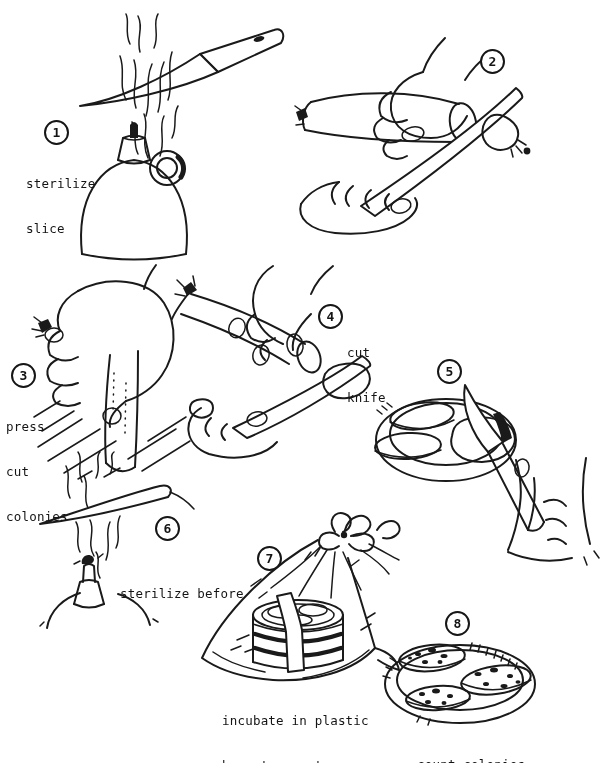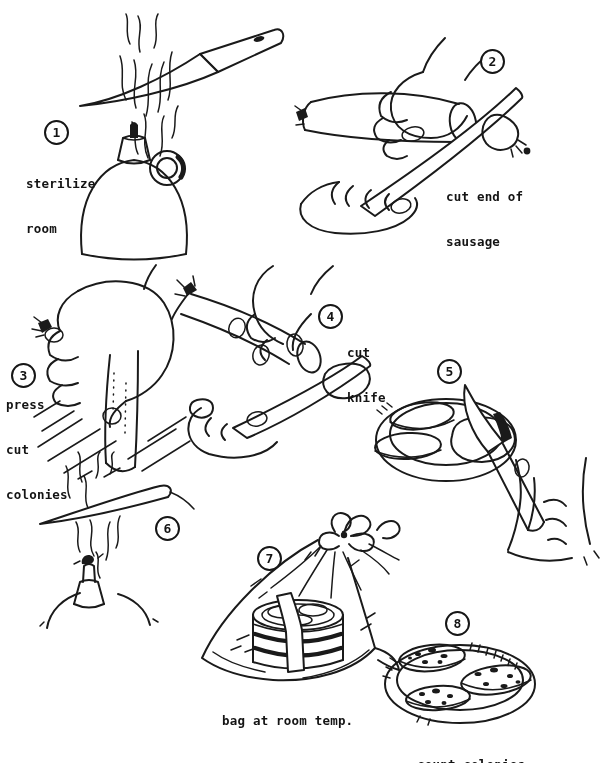--- a/index.html
+++ b/index.html
@@ -12,21 +12,21 @@
   svg { display:block; overflow:visible; }
   .ln { stroke:#1a1a1a; stroke-width:2; fill:none; stroke-linecap:round; stroke-linejoin:round; }
   .thin { stroke-width:1.5; }
   .wfill { fill:#ffffff; }
   .ink { fill:#1a1a1a; stroke:none; }
   .badge {
     position:absolute; width:25px; height:25px; border:2.4px solid #161616; border-radius:50%;
     background:#ffffff; display:flex; align-items:center; justify-content:center;
     font-size:13px; font-weight:bold; color:#141414; z-index:5;
   }
-  .label { position:absolute; font-size:12.5px; line-height:15px; font-weight:700;
+  .label { position:absolute; font-size:12.5px; line-height:15px; font-weight:400;
            letter-spacing:0.2px; color:#141414; z-index:5; white-space:pre; }
 </style>
 </head>
 <body>
 
 <div class="canvas">
 
   <svg width="0" height="0" style="position:absolute">
     <defs>
       <pattern id="spk" width="7" height="7" patternUnits="userSpaceOnUse">
@@ -68,21 +68,21 @@
       <circle class="ln" cx="107" cy="160" r="17"></circle>
         <circle class="ln" cx="107" cy="160" r="10"></circle>
       <path class="ln" d="M118 149 A15 15 0 0 1 121 169" style="stroke-width:5"></path>
       <path class="ln" d="M22 246 C16 190 40 156 74 152 C108 156 132 190 126 246"></path>
       <path class="ln" d="M22 246 Q74 257 126 246"></path>
     </g>
   </svg>
   <div class="badge" style="left:44px;top:120px">1</div>
   <div class="label" style="left:26px;top:146px">
     <div>sterilize</div>
-    <div>room</div>
+    <div>slice</div>
   </div>
 
   <svg class="illus" style="left:295px;top:28px" width="290" height="207" viewBox="0 0 290 207">
     <g>
       <path class="ln" d="M16 74 C60 62 118 62 164 76"></path>
       <path class="ln" d="M10 102 C58 112 118 114 162 114"></path>
       <path class="ln" d="M16 74 C8 80 6 94 10 102"></path>
       <path class="ink" d="M1 84 L10 80 L13 89 L4 93 Z"></path>
       <path class="ln thin" d="M0 78 L7 83 M1 97 L9 96"></path>
       <ellipse class="ln" cx="168" cy="95" rx="13" ry="20" transform="rotate(-10 168 95)" fill="url(#spk)"></ellipse>
@@ -106,24 +106,20 @@
       <path class="ln" d="M6 176 C2 190 14 202 40 205 C70 208 100 202 114 190 C122 183 124 176 120 170"></path>
       <path class="ln" d="M6 176 C14 164 28 156 44 154"></path>
       <path class="ln" d="M44 154 q-12 10 -4 22"></path>
         <path class="ln" d="M58 158 q-12 10 -4 20"></path>
       <path class="ln" d="M76 162 q-10 8 -2 18"></path>
         <path class="ln" d="M94 166 q-8 8 0 16"></path>
       <ellipse class="ln thin" cx="106" cy="178" rx="10" ry="7" transform="rotate(-14 106 178)"></ellipse>
     </g>
   </svg>
   <div class="badge" style="left:480px;top:49px">2</div>
-  <div class="label" style="left:446px;top:159px">
-    <div>cut end of</div>
-    <div>sausage</div>
-  </div>
 
   <svg class="illus" style="left:8px;top:263px" width="190" height="218" viewBox="0 0 190 218">
     <g>
       <path class="ln" d="M102 92 C98 130 96 168 98 200"></path>
       <path class="ln" d="M130 88 C130 128 129 168 127 204"></path>
       <path class="ln" d="M98 200 Q112 214 127 204" fill="url(#spk)"></path>
       <path class="ln thin" d="M106 110 L105 150 M118 120 L117 170" style="stroke-dasharray:1 6"></path>
     </g>
     <g>
       <path class="ln" d="M148 2 C142 10 138 18 136 26"></path>
@@ -148,21 +144,21 @@
       <path d="M40 198 L92 166"></path>
         <path d="M56 210 L108 178"></path>
         <path d="M140 178 L178 154"></path>
       <path d="M120 196 L168 166"></path>
         <path d="M134 208 L182 178"></path>
       <path d="M70 216 L84 208"></path>
         <path d="M96 214 L112 205"></path>
     </g>
   </svg>
   <div class="badge" style="left:11px;top:363px">3</div>
-  <div class="label" style="left:6px;top:367px">
+  <div class="label" style="left:6px;top:389px">
     <div>press</div>
     <div>cut</div>
     <div>colonies</div>
   </div>
 
   <svg class="illus" style="left:173px;top:266px" width="235" height="198" viewBox="0 0 235 198">
     <g>
       <path class="ln" d="M18 28 C58 40 100 58 132 78"></path>
       <path class="ln" d="M8 48 C48 62 88 80 116 98"></path>
       <path class="ink" d="M10 22 L18 16 L24 24 L14 30 Z"></path>
@@ -250,20 +246,21 @@
       <path class="ln" d="M61 130 L62 114 Q67 110 72 114 L73 130"></path>
       <path class="ln" d="M52 152 L58 130 Q67 126 76 130 L82 152"></path>
       <path class="ln" d="M52 152 Q67 159 82 152"></path>
       <path class="ln" d="M25 176 C28 158 42 146 58 141"></path>
       <path class="ln" d="M128 173 C124 156 110 146 96 142"></path>
       <path class="ln thin" d="M18 174 L22 170 M136 170 L131 167"></path>
     </g>
   </svg>
   <div class="badge" style="left:155px;top:516px">6</div>
   <div class="label" style="left:120px;top:556px">
+    <div>sterilize before</div>
   </div>
 
   <svg class="illus" style="left:193px;top:502px" width="247" height="228" viewBox="0 0 247 228">
     <g>
       <path class="ln" d="M125 38 C80 62 30 110 9 156 C26 168 52 176 80 178 C120 180 160 170 182 146 C174 118 164 86 155 56"></path>
       <path class="ln thin" d="M20 150 C34 160 52 166 72 170"></path>
       <path class="ln thin" d="M176 148 C160 162 136 172 110 176"></path>
       <path class="ln" d="M182 146 C196 150 204 158 206 168 C199 166 191 162 185 158"></path>
       <path class="ln thin" d="M44 138 L56 133 M38 148 L48 144 M52 150 L60 147 M168 128 L178 122 M174 116 L182 111 M158 64 L166 58 M58 84 L68 77 M66 96 L74 90 M112 58 L118 50 M122 54 L127 46"></path>
     </g>
@@ -291,20 +288,21 @@
       <path class="ln" d="M60 113 L60 160 M150 113 L150 158"></path>
       <path class="ln thin" d="M60 122 Q105 138 150 122"></path>
       <path class="ln" d="M62 132 Q105 147 148 132" style="stroke-width:4.5"></path>
       <path class="ln" d="M62 146 Q105 161 148 146" style="stroke-width:4.5"></path>
       <path class="ln" d="M60 160 Q105 174 150 158"></path>
       <path class="ln wfill" d="M84 94 L98 91 C103 105 107 117 109 128 L111 168 L95 170 L93 130 C91 118 87 106 84 94 Z"></path>
     </g>
   </svg>
   <div class="badge" style="left:257px;top:546px">7</div>
   <div class="label" style="left:222px;top:683px">
+    <div>incubate in plastic</div>
     <div>bag at room temp.</div>
     
   </div>
 
   <svg class="illus" style="left:370px;top:598px" width="230" height="165" viewBox="0 0 230 165">
     <g>
       <ellipse class="ln" cx="90" cy="86" rx="75" ry="39"></ellipse>
       <ellipse class="ln" cx="90" cy="82" rx="63" ry="30"></ellipse>
       <path class="ln thin" d="M100 52 L102 45 M108 54 L110 47 M116 57 L118 50 M124 60 L126 53 M131 63 L133 57 M138 67 L140 61 M145 71 L147 65 M20 80 L13 78 M22 72 L16 69 M26 64 L20 60 M50 118 L47 124 M60 121 L58 127"></path>
     </g>

